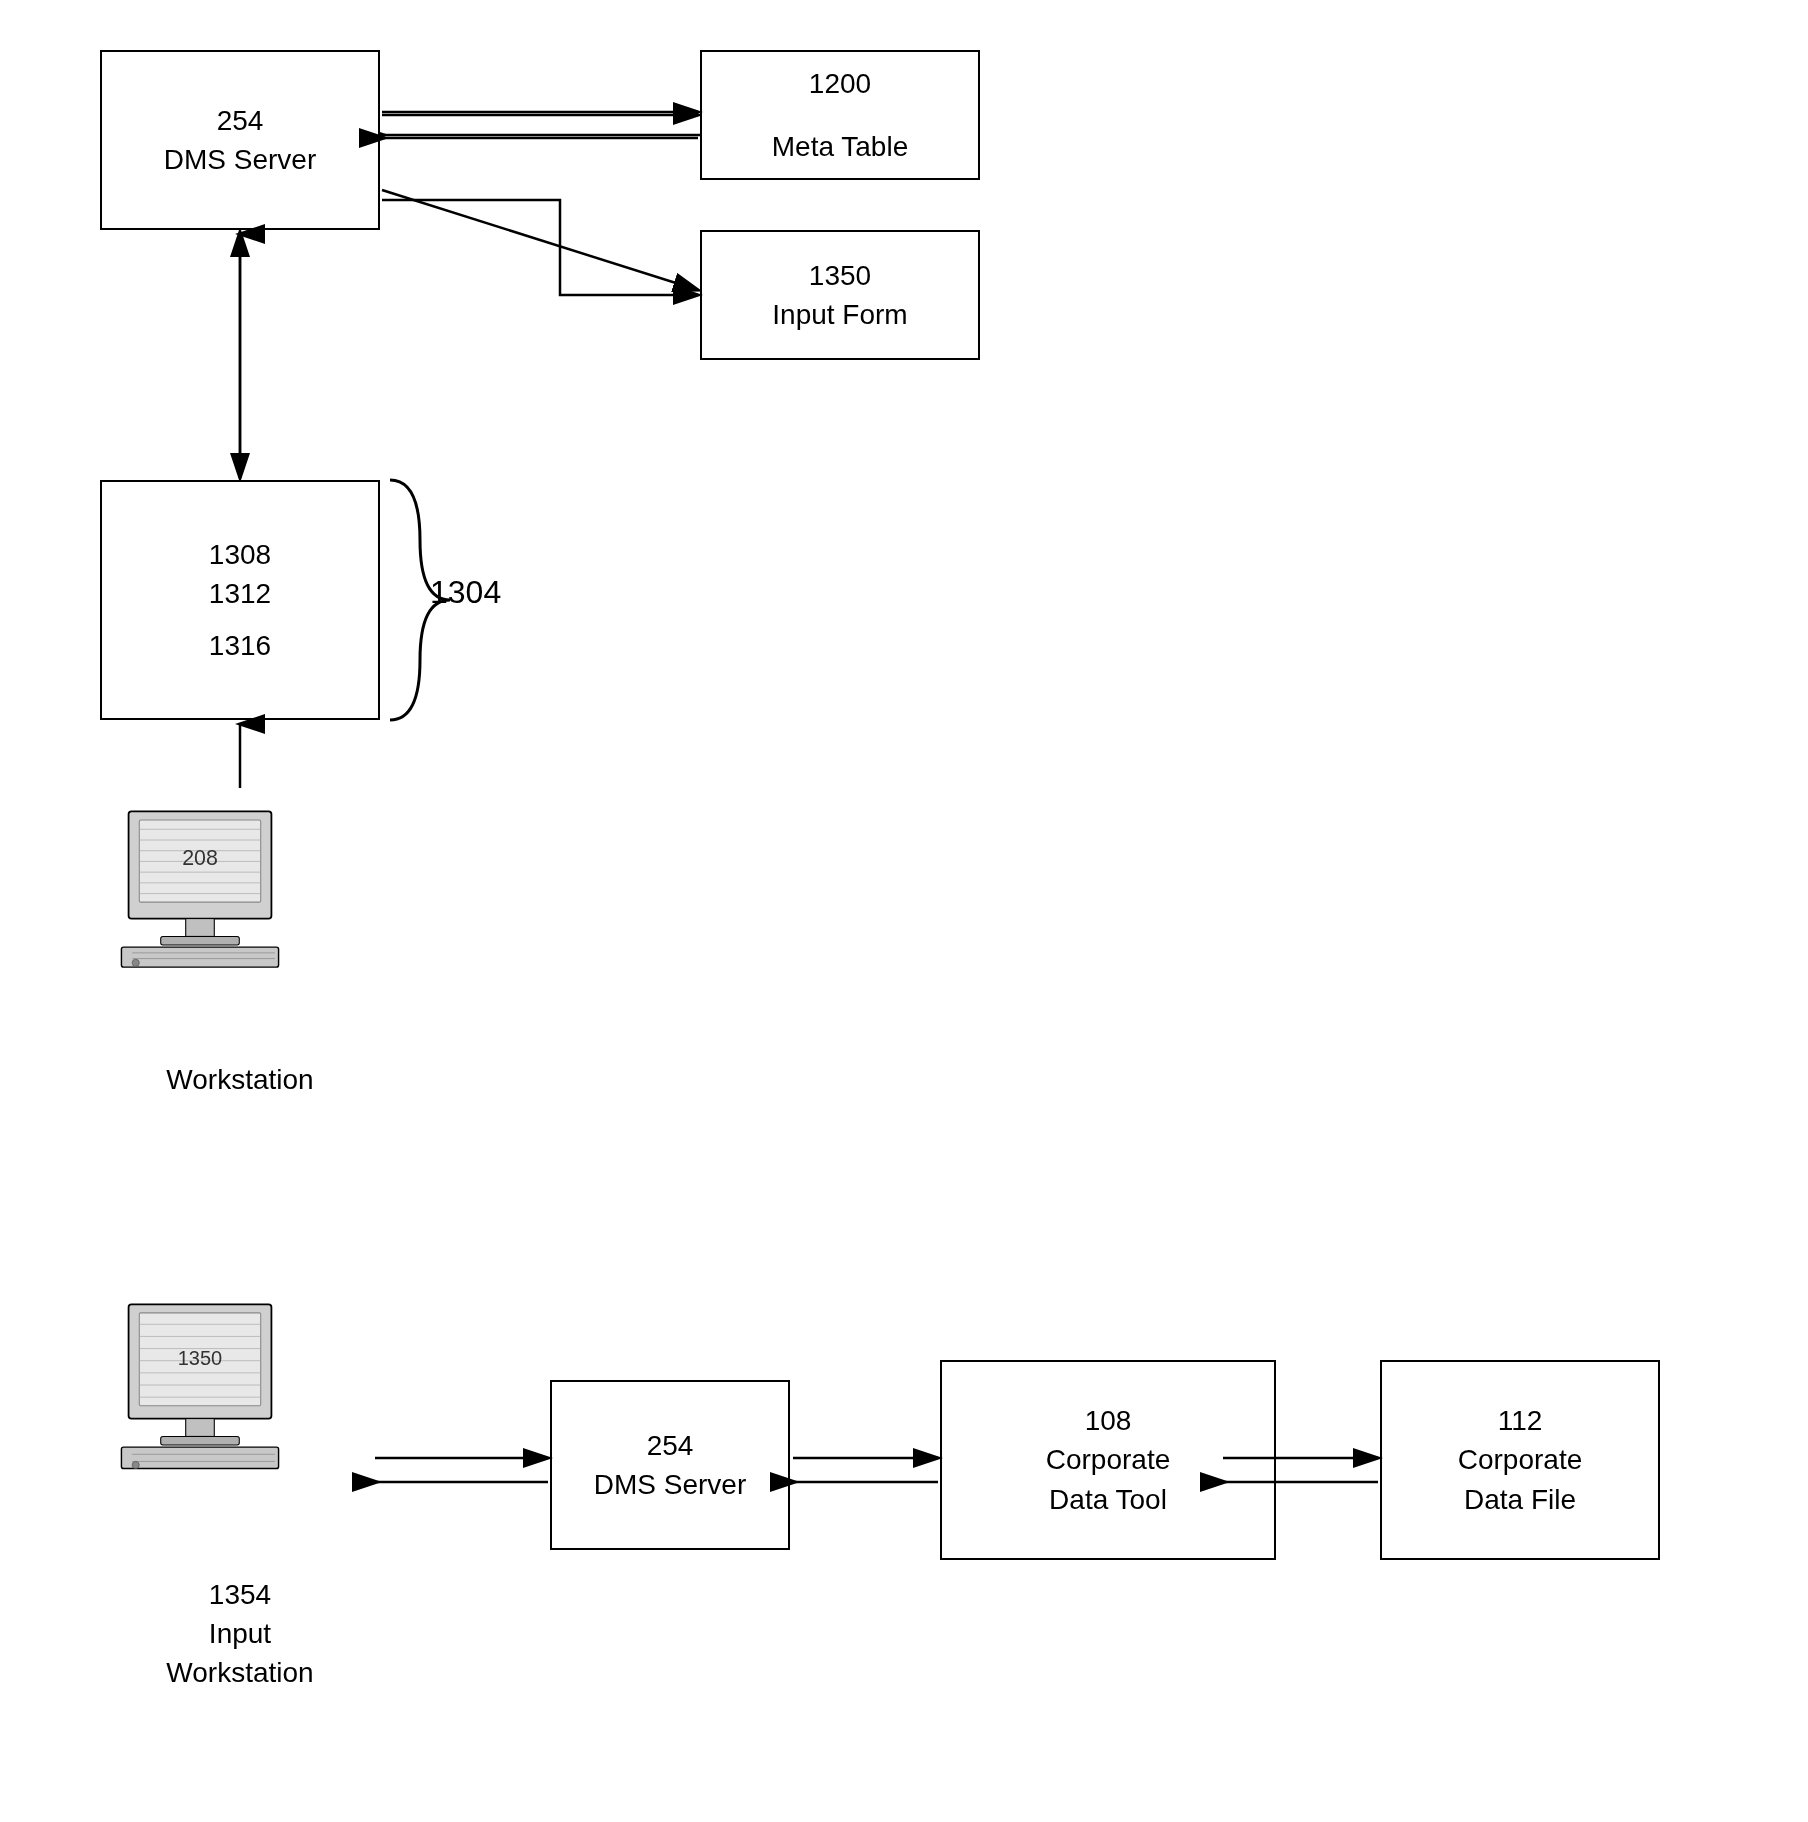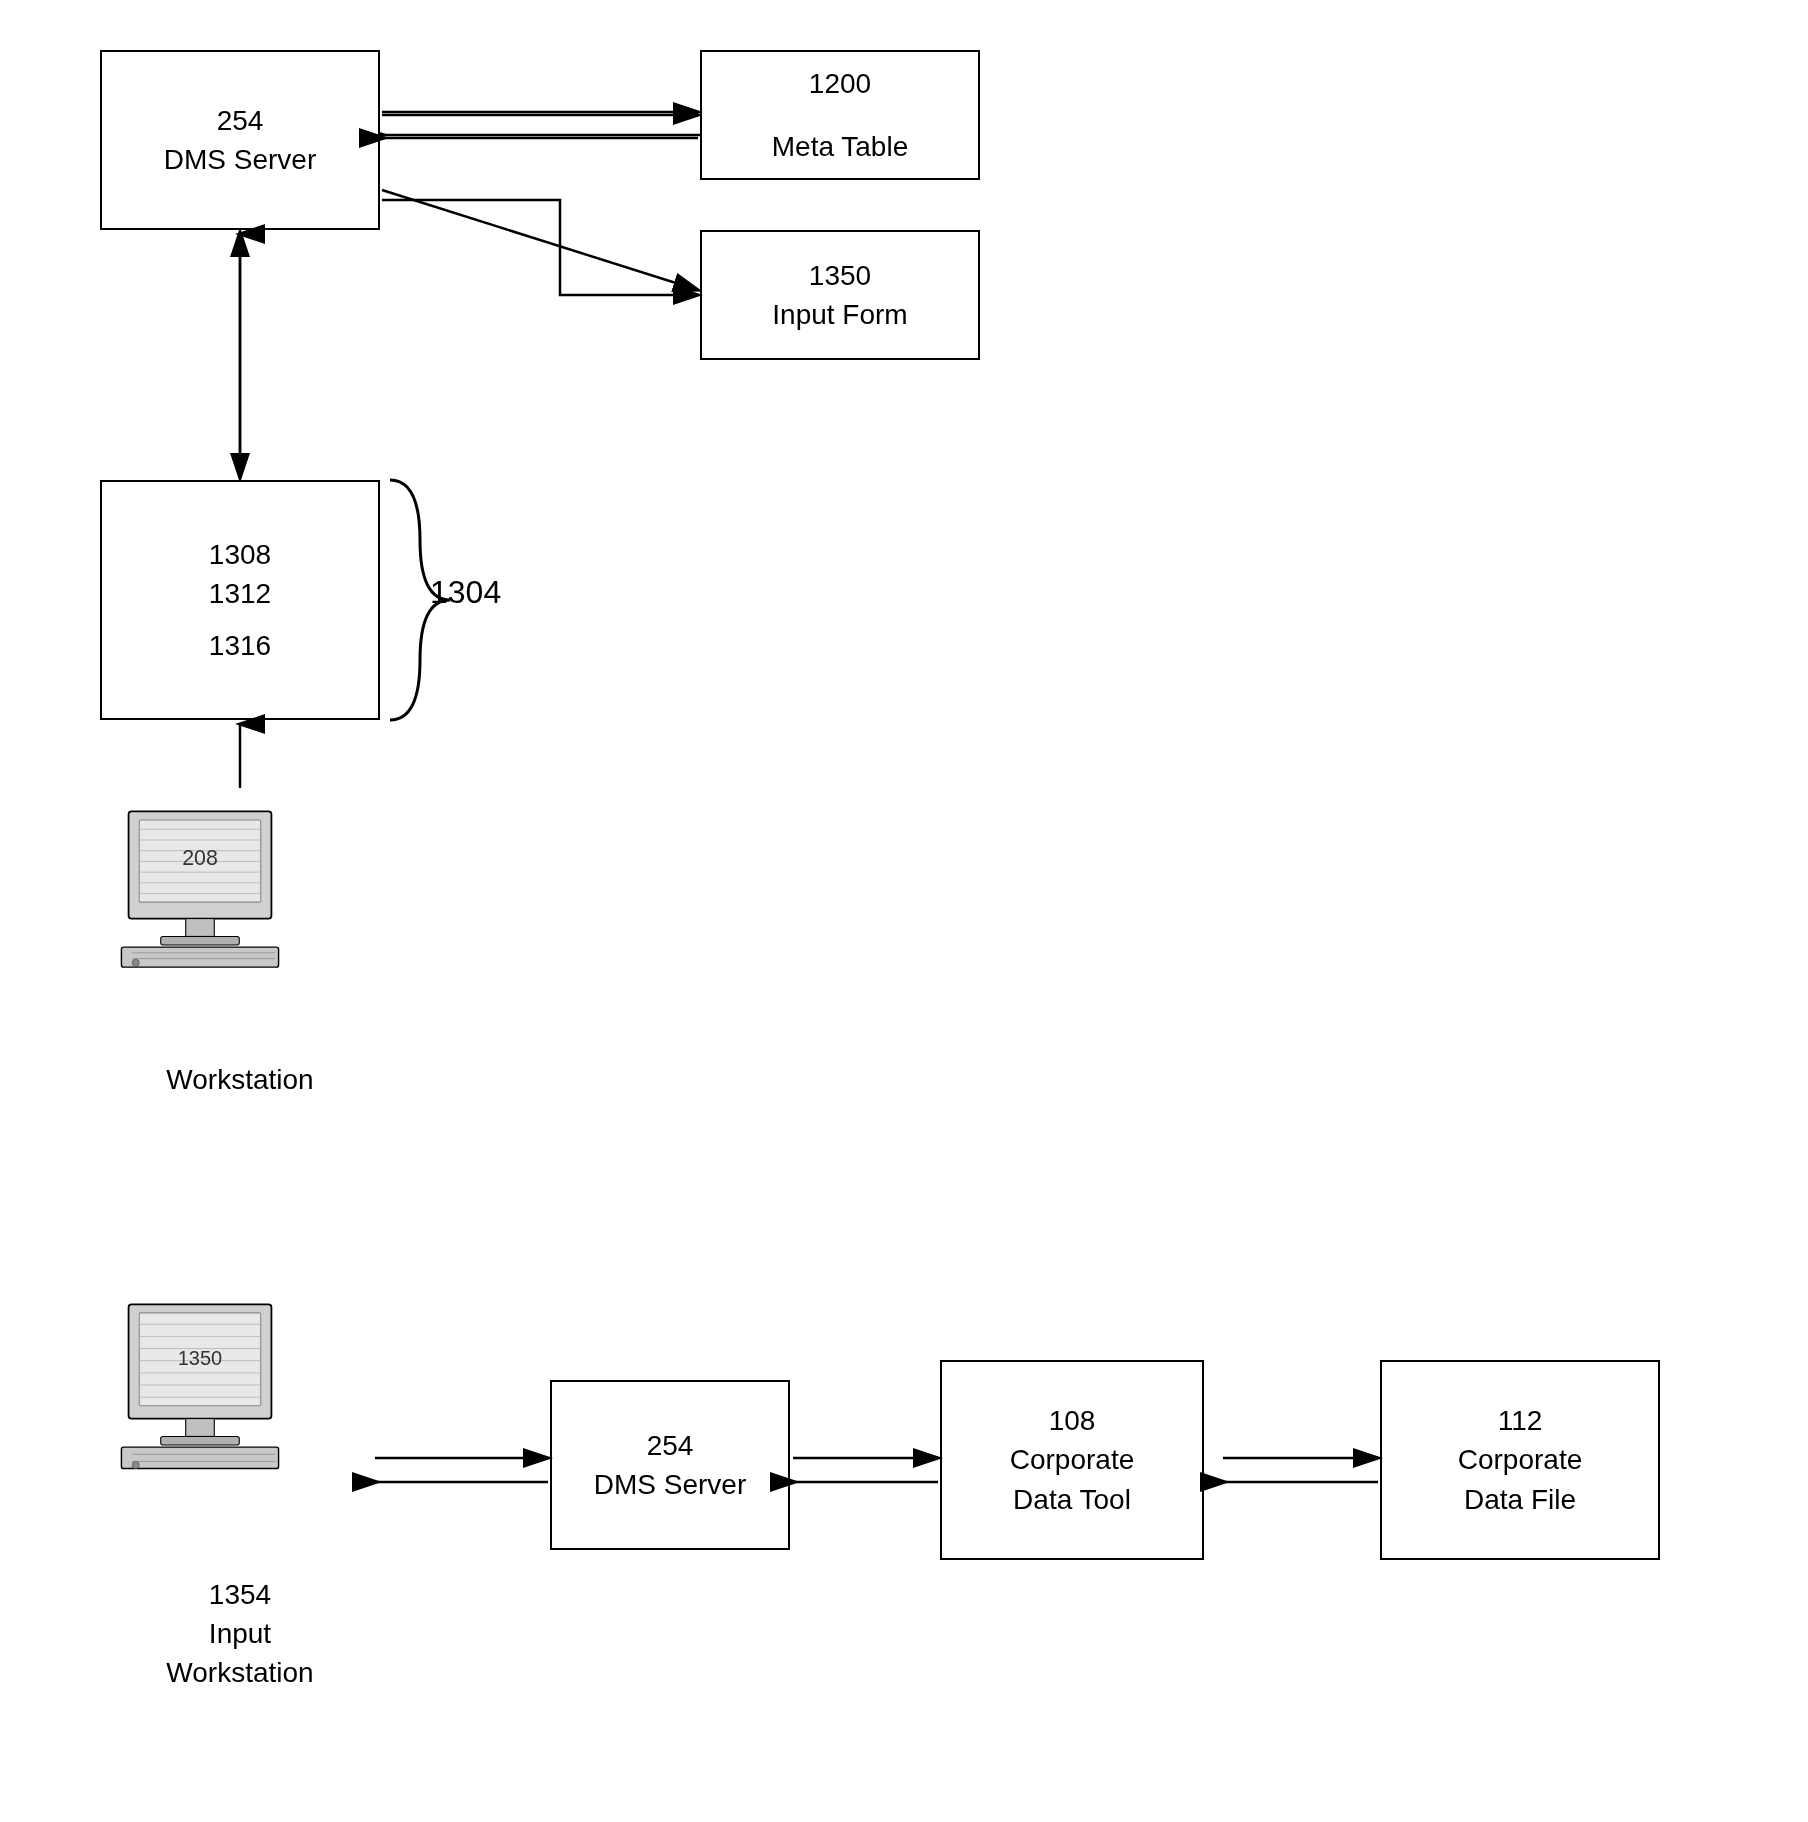--- a/index.html
+++ b/index.html
@@ -130,21 +130,21 @@
     <span>1354</span><br>
     <span>Input</span><br>
     <span>Workstation</span>
   </div>
 
   <div class="box" style="left:550px; top:1380px; width:240px; height:170px;">
     <span>254</span>
     <span>DMS Server</span>
   </div>
 
-  <div class="box" style="left:940px; top:1360px; width:264px; height:200px;">
+  <div class="box" style="left:940px; top:1360px; width:336px; height:200px;">
     <span style="display:block;">108</span>
     <span style="display:block;">Corporate</span>
     <span style="display:block;">Data Tool</span>
   </div>
 
   <div class="box" style="left:1380px; top:1360px; width:280px; height:200px;">
     <span style="display:block;">112</span>
     <span style="display:block;">Corporate</span>
     <span style="display:block;">Data File</span>
   </div>

